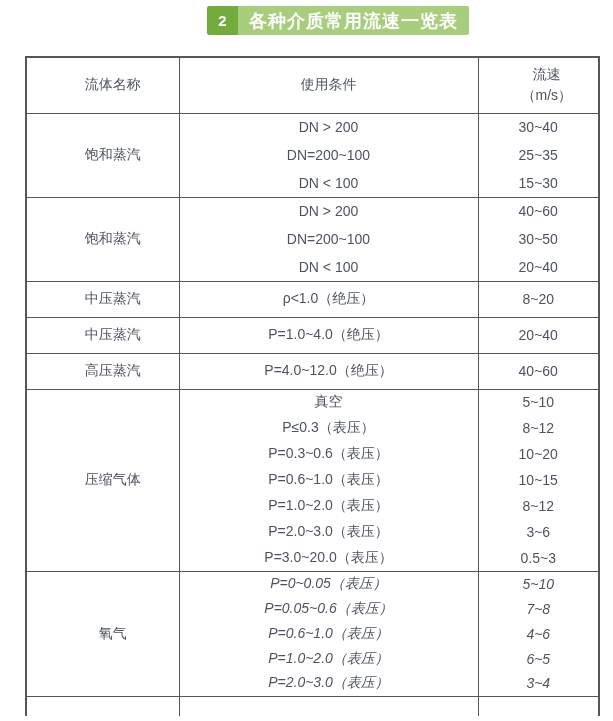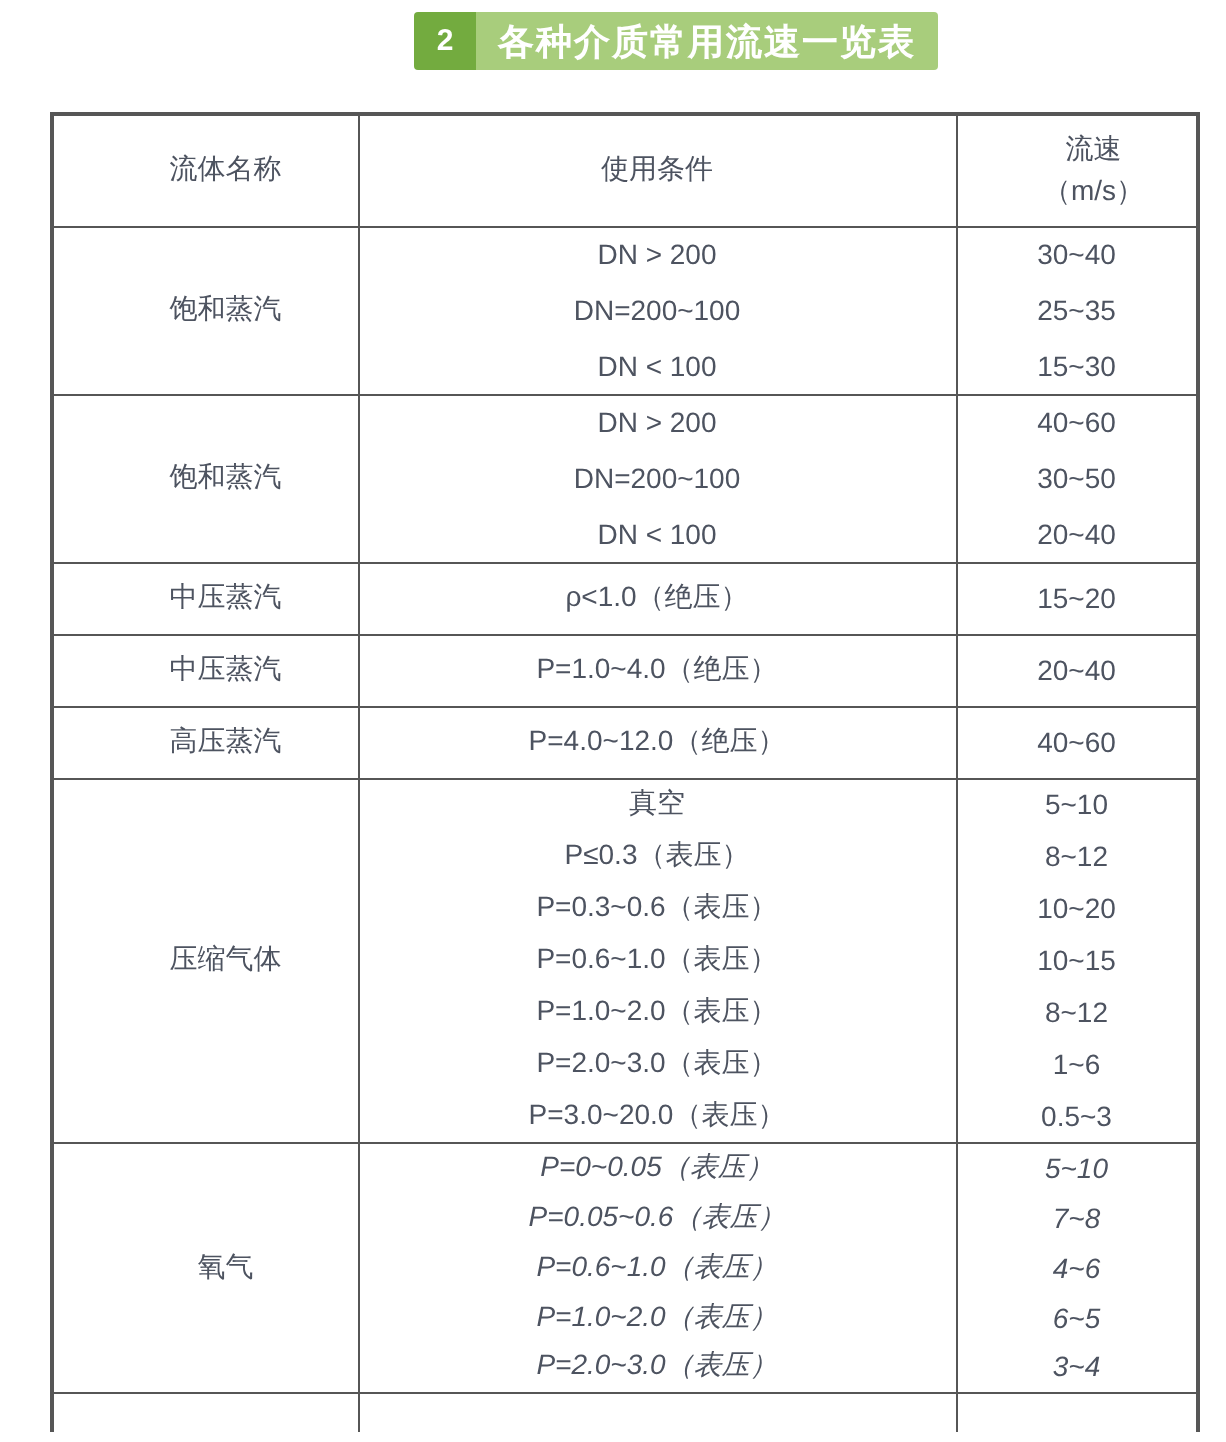--- a/index.html
+++ b/index.html
@@ -100,21 +100,21 @@
         <td class="cond-cell h28">DN=200~100</td>
         <td class="speed-cell h28">30~50</td>
       </tr>
       <tr>
         <td class="cond-cell h28">DN &lt; 100</td>
         <td class="speed-cell h28">20~40</td>
       </tr>
       <tr class="group-start">
         <td rowspan="1" class="name-cell">中压蒸汽</td>
         <td class="cond-cell h36">ρ&lt;1.0（绝压）</td>
-        <td class="speed-cell h36">15~20</td>
+        <td class="speed-cell h36">8~20</td>
       </tr>
       <tr class="group-start">
         <td rowspan="1" class="name-cell">中压蒸汽</td>
         <td class="cond-cell h36">P=1.0~4.0（绝压）</td>
         <td class="speed-cell h36">20~40</td>
       </tr>
       <tr class="group-start">
         <td rowspan="1" class="name-cell">高压蒸汽</td>
         <td class="cond-cell h36">P=4.0~12.0（绝压）</td>
         <td class="speed-cell h36">40~60</td>
@@ -135,21 +135,21 @@
       <tr>
         <td class="cond-cell h26">P=0.6~1.0（表压）</td>
         <td class="speed-cell h26">10~15</td>
       </tr>
       <tr>
         <td class="cond-cell h26">P=1.0~2.0（表压）</td>
         <td class="speed-cell h26">8~12</td>
       </tr>
       <tr>
         <td class="cond-cell h26">P=2.0~3.0（表压）</td>
-        <td class="speed-cell h26">1~6</td>
+        <td class="speed-cell h26">3~6</td>
       </tr>
       <tr>
         <td class="cond-cell h26">P=3.0~20.0（表压）</td>
         <td class="speed-cell h26">0.5~3</td>
       </tr>
       <tr class="group-start">
         <td rowspan="5" class="name-cell">氧气</td>
         <td class="cond-cell h25">P=0~0.05（表压）</td>
         <td class="speed-cell h25">5~10</td>
       </tr>

